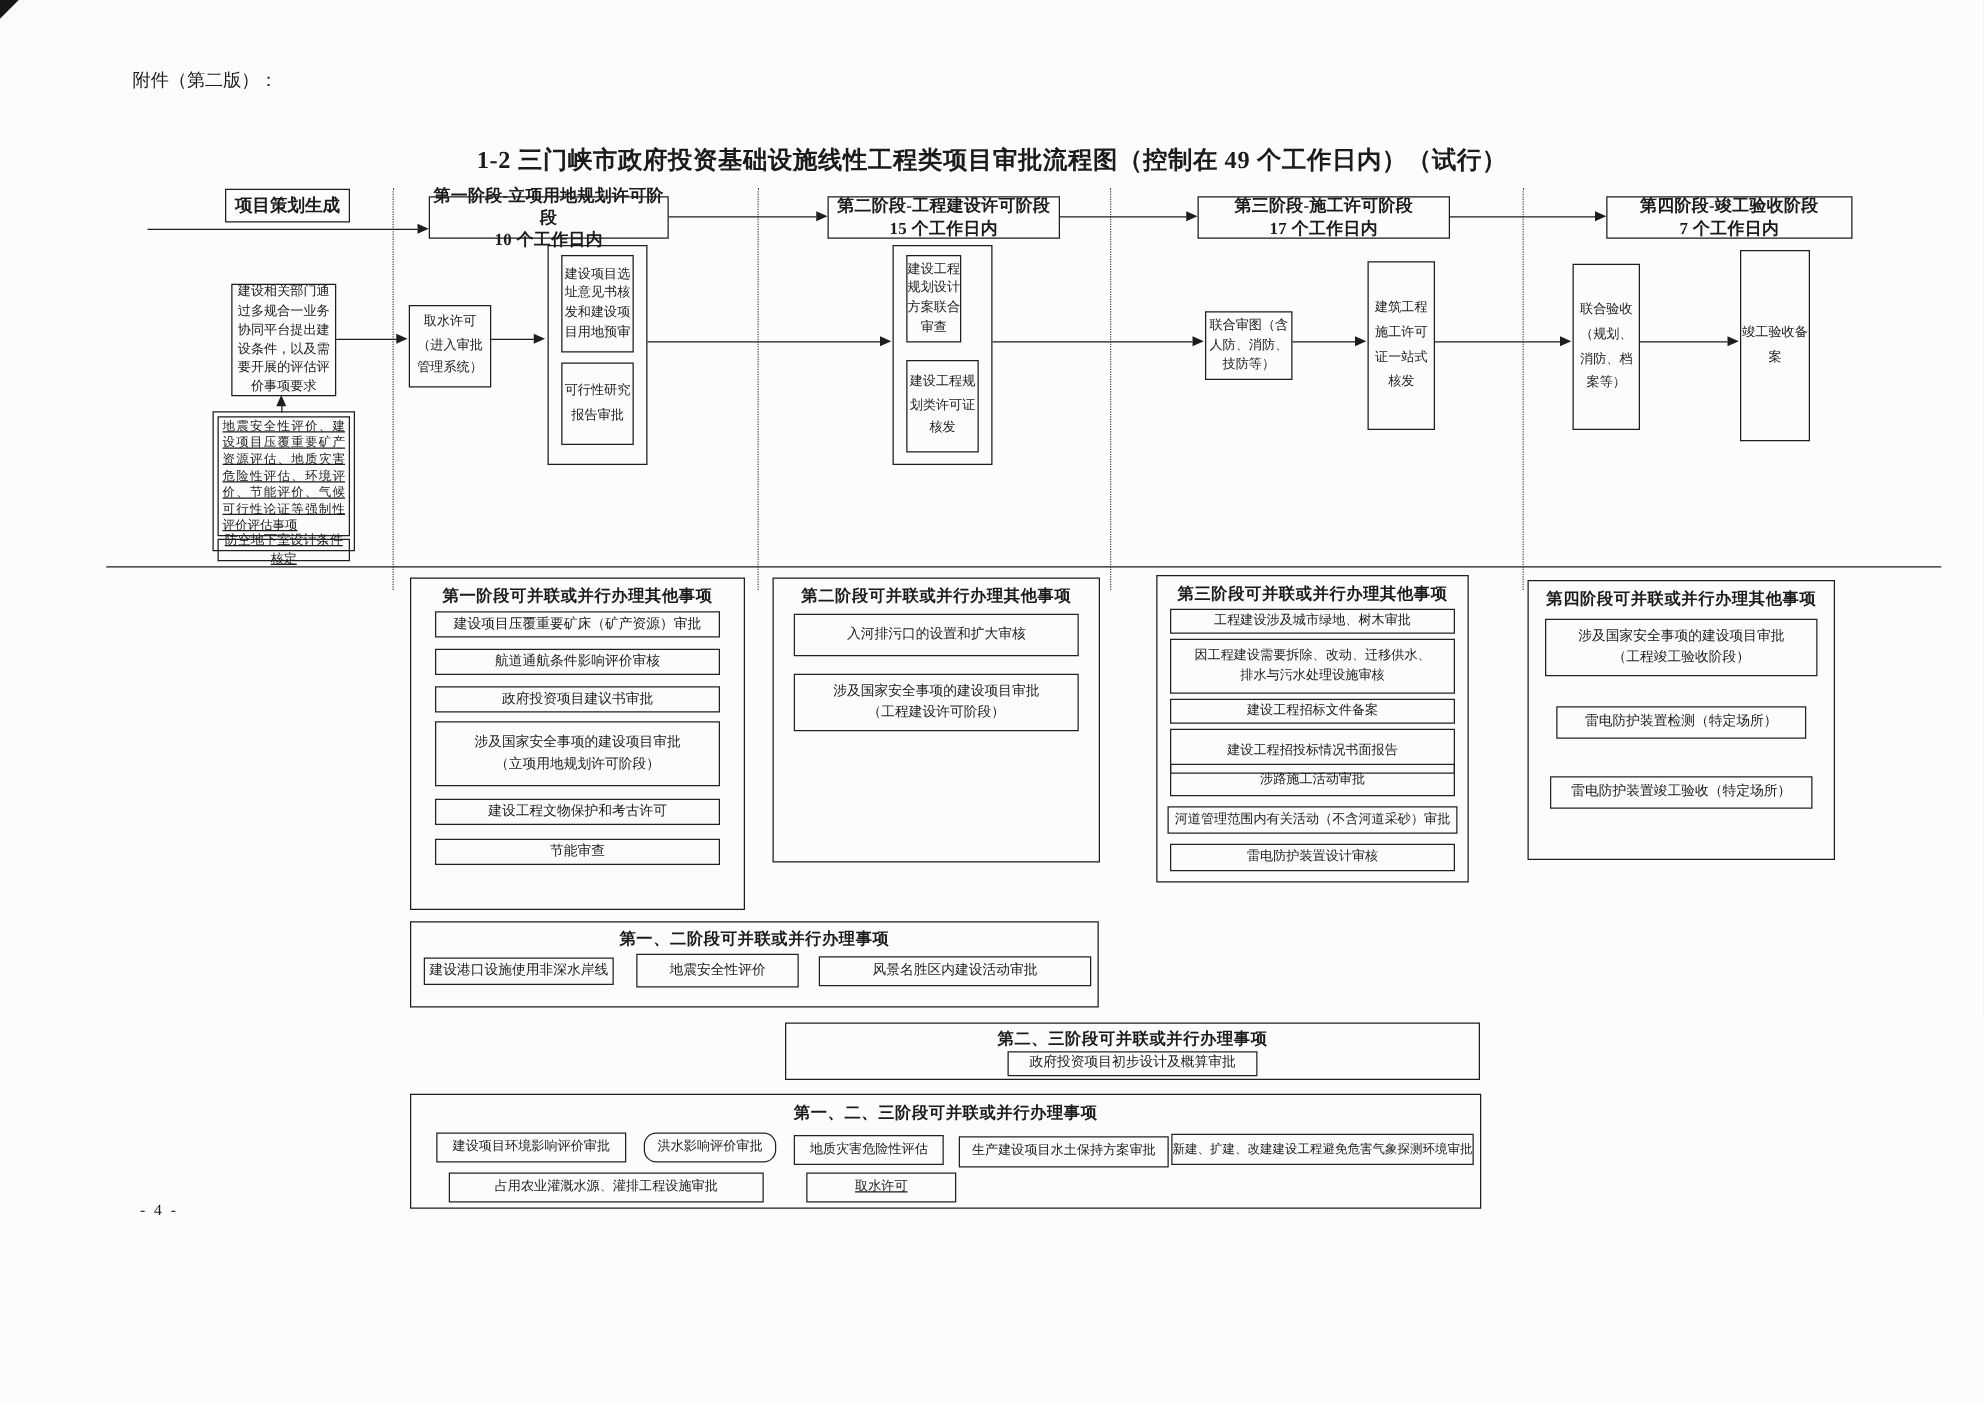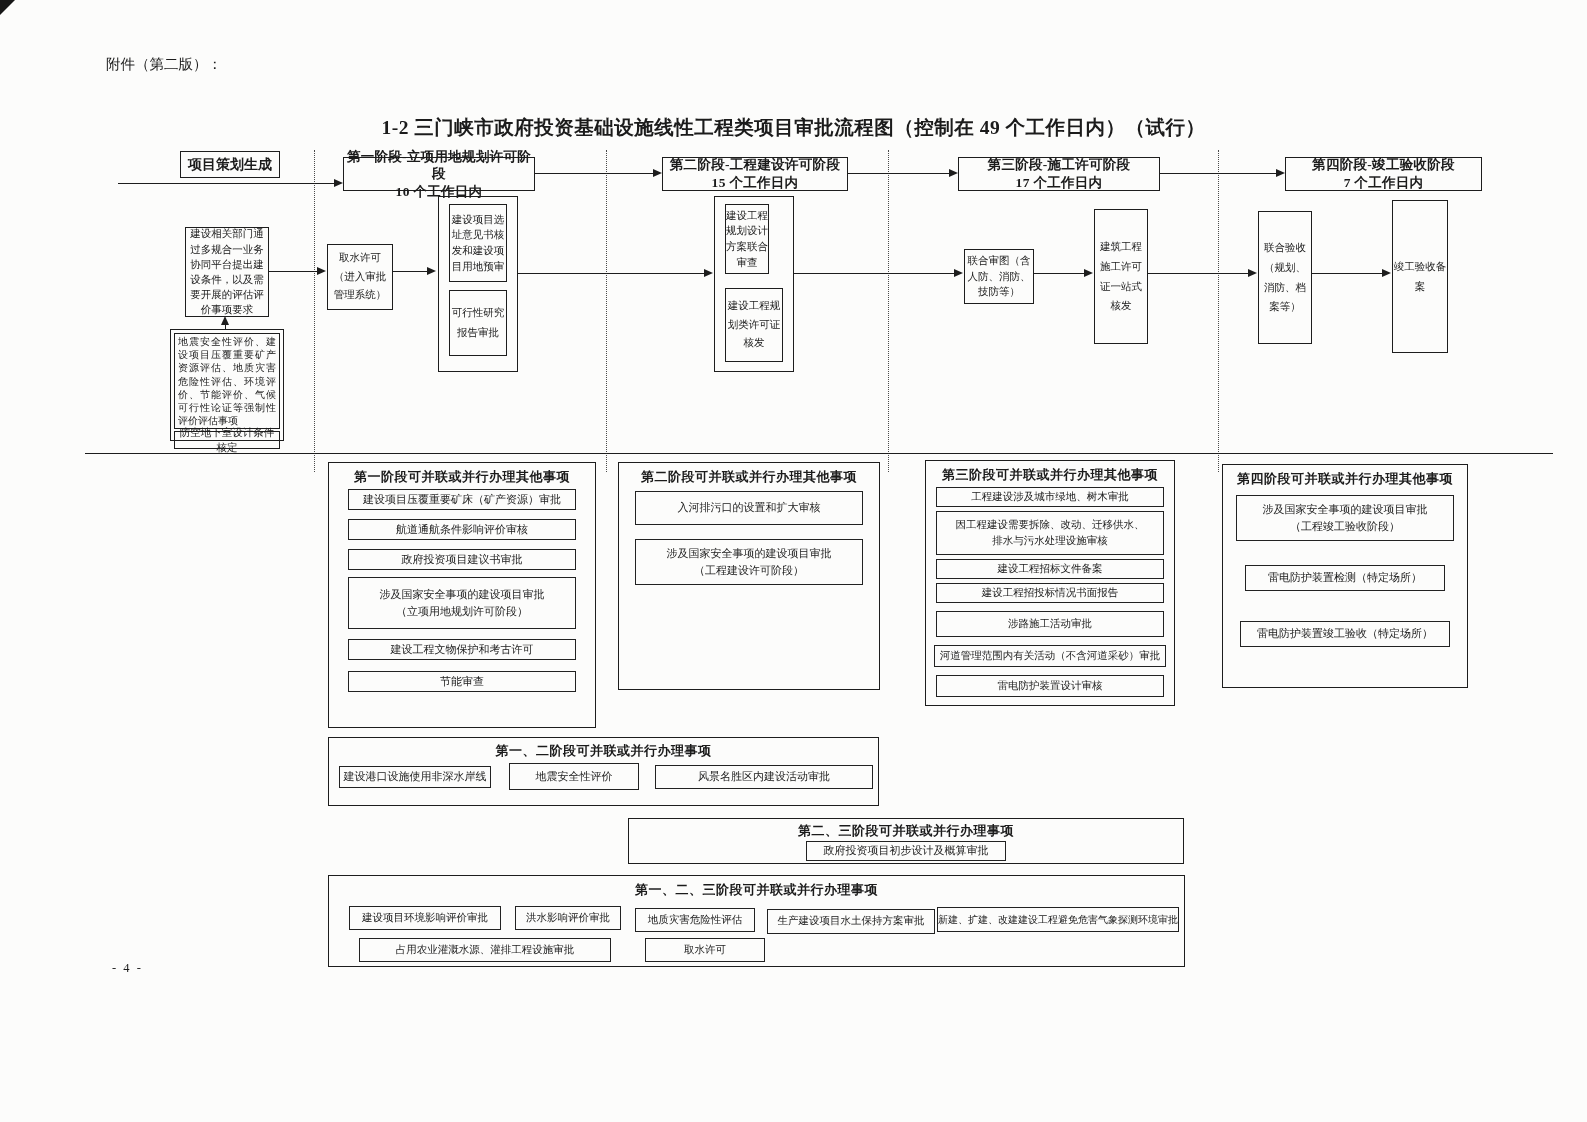--- a/index.html
+++ b/index.html
@@ -24,21 +24,21 @@
   .item--row{left:auto;transform:none;}
   .il{white-space:nowrap;}
   .stage-h{font-weight:bold;font-size:13.5px;line-height:1.3;letter-spacing:.3px;}
   .smalltxt{font-size:10.5px;line-height:1.45;}
   .attach{position:absolute;left:106px;top:55px;font-size:14.5px;}
   .title{position:absolute;left:0;top:114px;width:100%;text-align:center;font-size:19.5px;
          font-weight:bold;letter-spacing:.5px;}
   .pagenum{position:absolute;left:112px;top:961px;font-size:12.5px;letter-spacing:2px;}
   .corner{position:absolute;left:0;top:0;width:0;height:0;border-top:15px solid #161616;
           border-right:15px solid transparent;}
-  .dbl-inner{border:1.2px solid #1d1d1d;box-sizing:border-box;}
+  .dbl-inner{border:1.2px solid #1d1d1d;box-sizing:border-box;text-decoration:underline;}
 </style>
 </head>
 <body>
 
 <div id="page">
 
   <div class="corner"></div>
 
   <div class="attach">附件（第二版）：</div>
   <div class="title">1-2 三门峡市政府投资基础设施线性工程类项目审批流程图（控制在 49 个工作日内）（试行）</div>
@@ -157,21 +157,21 @@
     <div class="item" style="top:26px;width:228px;height:20px;font-size:10.5px;">
         <div class="il">工程建设涉及城市绿地、树木审批</div>
       </div>
     <div class="item" style="top:50px;width:228px;height:44px;font-size:10.5px;">
       <div class="il">因工程建设需要拆除、改动、迁移供水、</div>
       <div class="il">排水与污水处理设施审核</div>
     </div>
     <div class="item" style="top:98px;width:228px;height:20px;font-size:10.5px;">
         <div class="il">建设工程招标文件备案</div>
       </div>
-    <div class="item" style="top:122px;width:228px;height:20px;font-size:10.5px;">
+    <div class="item" style="top:122px;width:228px;height:36px;font-size:10.5px;">
         <div class="il">建设工程招投标情况书面报告</div>
       </div>
     <div class="item" style="top:150px;width:228px;height:26px;font-size:10.5px;">
         <div class="il">涉路施工活动审批</div>
       </div>
     <div class="item" style="top:184px;width:232px;height:22px;font-size:10.5px;">
         <div class="il">河道管理范围内有关活动（不含河道采砂）审批</div>
       </div>
     <div class="item" style="top:214px;width:228px;height:22px;font-size:10.5px;">
         <div class="il">雷电防护装置设计审核</div>
@@ -210,35 +210,35 @@
     <div class="item" style="top:22px;width:200px;height:20px;">
         <div class="il">政府投资项目初步设计及概算审批</div>
       </div>
   </div>
 
   <div class="panel" style="left:328px;top:875px;width:857px;height:92px;">
     <div class="ptitle">第一、二、三阶段可并联或并行办理事项</div>
     <div class="item item--row" style="left:20px;top:30px;width:152px;height:24px;font-size:10.5px;">
         <div class="il">建设项目环境影响评价审批</div>
       </div>
-    <div class="item item--row" style="left:186px;top:30px;width:106px;height:24px;font-size:10.5px;">
+    <div class="item item--row" style="left:186px;top:30px;width:106px;height:24px;font-size:10.5px;border-radius:10px;">
         <div class="il">洪水影响评价审批</div>
       </div>
     <div class="item item--row" style="left:306px;top:32px;width:120px;height:24px;font-size:10.5px;">
         <div class="il">地质灾害危险性评估</div>
       </div>
     <div class="item item--row" style="left:438px;top:33px;width:168px;height:25px;font-size:10.5px;">
         <div class="il">生产建设项目水土保持方案审批</div>
       </div>
     <div class="item item--row" style="left:608px;top:31px;width:242px;height:25px;font-size:10px;">
         <div class="il">新建、扩建、改建建设工程避免危害气象探测环境审批</div>
       </div>
     <div class="item item--row" style="left:30px;top:62px;width:252px;height:24px;font-size:10.5px;">
         <div class="il">占用农业灌溉水源、灌排工程设施审批</div>
       </div>
-    <div class="item item--row" style="left:316px;top:62px;width:120px;height:24px;font-size:10.5px;">
+    <div class="item item--row" style="left:316px;top:62px;width:120px;height:24px;font-size:10.5px;text-decoration:underline;">
         <div class="il">取水许可</div>
       </div>
   </div>
 
   <div class="pagenum">- 4 -</div>
 
 </div>
 
 </body></html>

